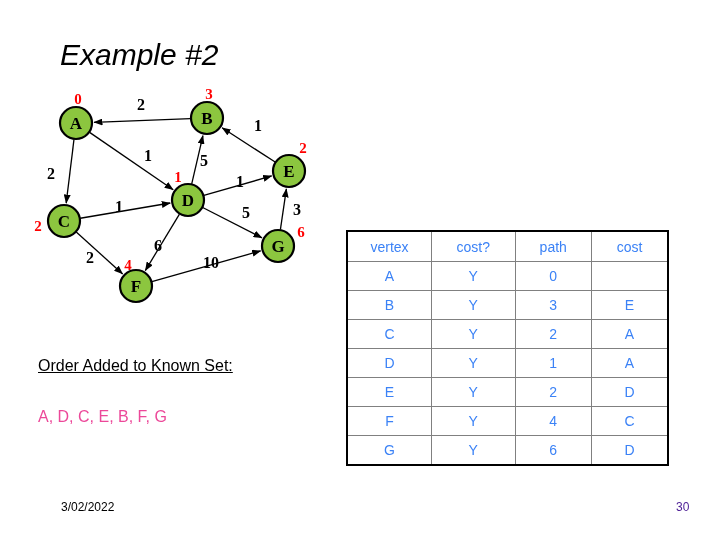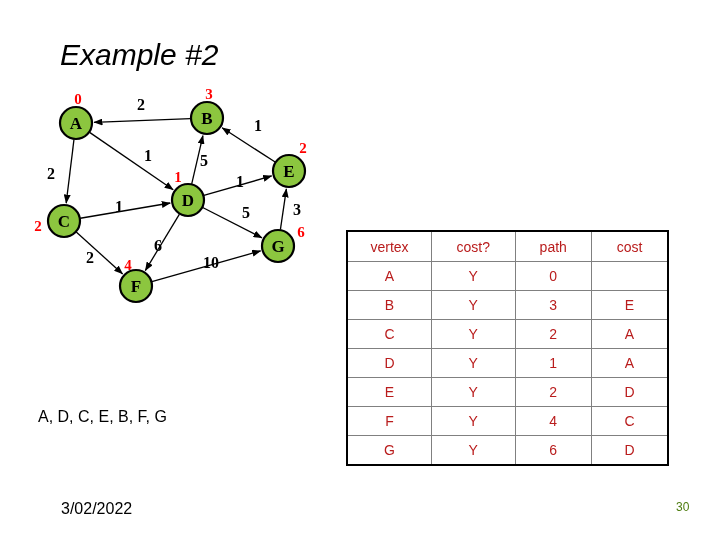--- a/index.html
+++ b/index.html
@@ -81,21 +81,21 @@
     font-size: 16px;
     color: #000000;
     text-decoration: underline;
     white-space: nowrap;
   }
   #known-set-order {
     position: absolute;
     left: 38px;
     top: 408px;
     font-size: 16px;
-    color: #000000;
+    color: #ec4899;
     white-space: nowrap;
   }
   
   #results-table {
     position: absolute;
     left: 346px;
     top: 230px;
     width: 323px;
     border-collapse: collapse;
     border: 2px solid #000000;
@@ -103,42 +103,42 @@
   }
   #results-table th,
   #results-table td {
     border: 1px solid #808080;
     height: 28px;
     text-align: center;
     vertical-align: middle;
     font-family: "Liberation Sans", sans-serif;
     font-size: 14px;
     font-weight: normal;
-    color: #b91c1c;
+    color: #3b82f6;
     padding: 0;
   }
   #results-table th { height: 29px; }
   .col-vertex { width: 85px; }
   .col-known  { width: 84px; }
   .col-cost   { width: 77px; }
   .col-path   { width: 77px; }
   
   #footer-date {
     position: absolute;
     left: 61px;
     top: 500px;
-    font-size: 16px;
+    font-size: 12px;
     color: #000000;
   }
   #footer-page {
     position: absolute;
     left: 676px;
     top: 500px;
     font-size: 12px;
-    color: #4d7c0f;
+    color: #4c1d95;
   }
 </style>
 </head>
 <body>
 
 <div id="slide">
 
   <div id="slide-title">Example #2</div>
 
   <div id="graph-area">
@@ -197,20 +197,21 @@
           <text x="209" y="94" class="graph-node-dist">3</text>
           <text x="38" y="226" class="graph-node-dist">2</text>
           <text x="178" y="177" class="graph-node-dist">1</text>
           <text x="303" y="148" class="graph-node-dist">2</text>
           <text x="128" y="265" class="graph-node-dist">4</text>
           <text x="301" y="232" class="graph-node-dist">6</text>
         </g>
     </svg>
   </div>
 
+  <div id="known-set-heading">Order Added to Known Set:</div>
   <div id="known-set-order">A, D, C, E, B, F, G</div>
 
   <table id="results-table">
     <colgroup>
       <col class="col-vertex">
         <col class="col-known">
         <col class="col-cost">
         <col class="col-path">
     </colgroup>
     <thead>

